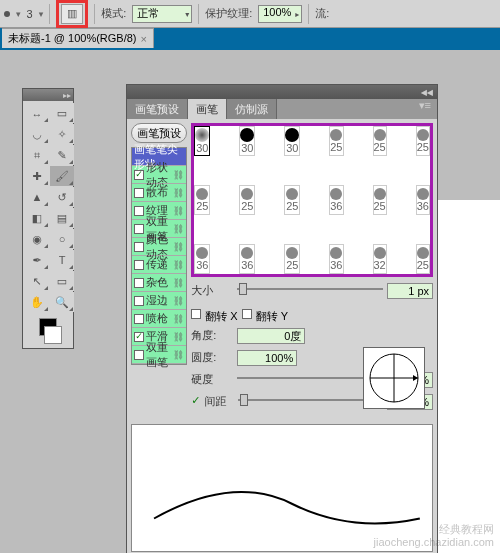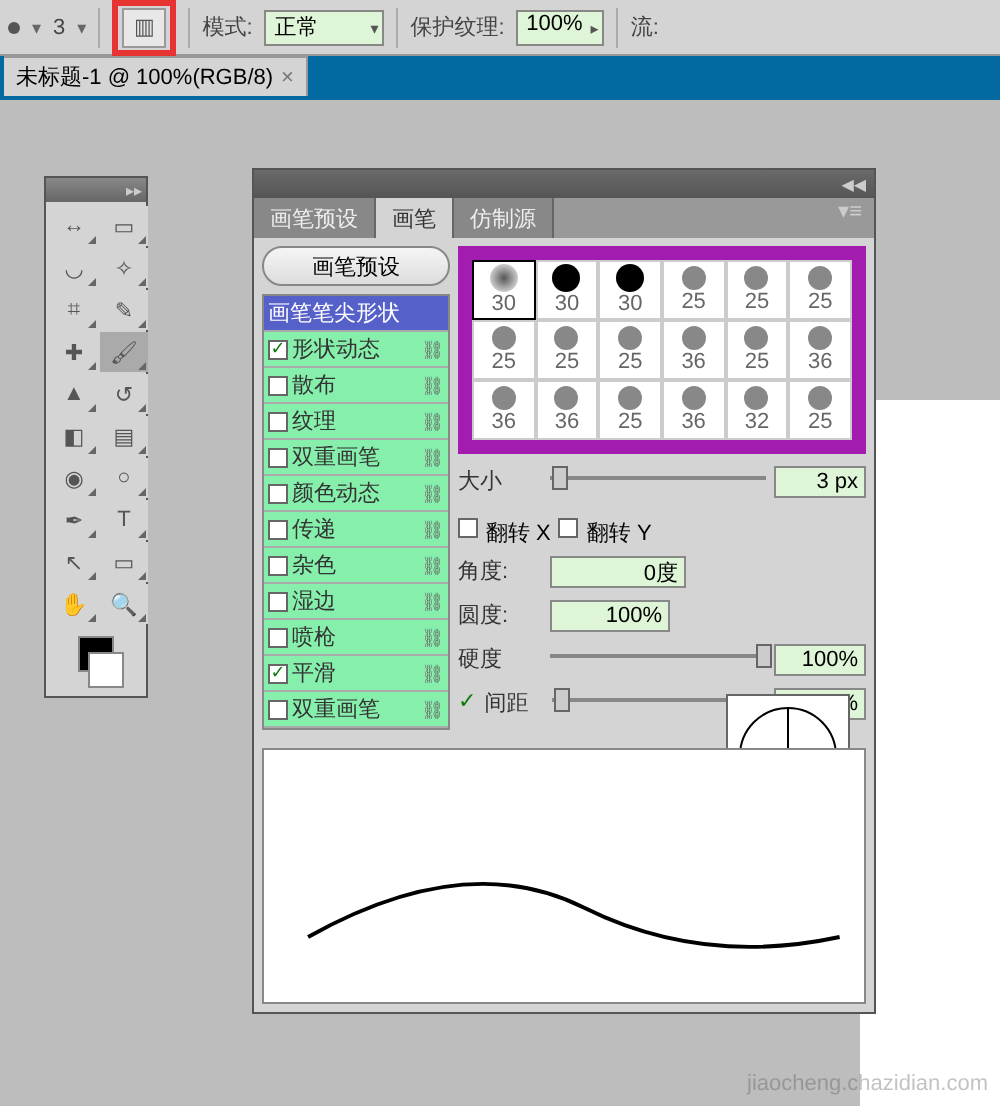--- a/index.html
+++ b/index.html
@@ -48,21 +48,21 @@
 .option-list { border: 1px solid #888; background: #86efac; }
 .option-list .opt { display: flex; align-items: center; height: 18px; padding: 0 2px; gap: 2px; border-bottom: 1px solid #aaa; }
 .option-list .opt .cb { width: 10px; height: 10px; border: 1px solid #666; background: #fff; display: flex; align-items: center; justify-content: center; }
 .option-list .opt .check { color: #0a7a0a; font-size: 9px; line-height: 1; }
 .option-list .opt .label { flex: 1; color: #333; }
 .option-list .opt.hdr { background: #5560c8; color: #fff; justify-content: center; }
 .option-list .opt.hdr .label { color: #fff; }
 .option-list .opt .lock { color: #666; font-size: 9px; }
 
 .right-column { flex: 1; }
-.preset-grid { border: 7px solid #a21caf; background: #fff; display: grid; grid-template-columns: repeat(6, 1fr); }
+.preset-grid { border: 3px solid #a21caf; background: #fff; display: grid; grid-template-columns: repeat(6, 1fr); gap: 29px; }
 .preset-cell { border: 1px solid #ccc; height: 30px; display: flex; flex-direction: column; align-items: center; justify-content: center; font-size: 9px; color: #666; }
 .preset-cell .circle { width: 12px; height: 12px; border-radius: 50%; background: #888; }
 .preset-cell.selected { border: 1px solid #000; }
 .preset-cell .fuzzy { width: 14px; height: 14px; border-radius: 50%; background: radial-gradient(#555, transparent); }
 .preset-cell .hard { width: 14px; height: 14px; border-radius: 50%; background: #000; }
 
 .settings { padding-top: 6px; }
 .setting-row { display: flex; align-items: flex-start; height: 22px; gap: 4px; }
 .setting-row .lbl { width: 42px; color: #333; }
 .setting-row .val { width: 46px; height: 16px; border: 1px solid #888; background: #dff5d8; display: flex; align-items: center; justify-content: flex-end; padding-right: 3px; }
@@ -307,21 +307,21 @@
             </div>
         </div>
 
         <div class="settings">
           <div class="setting-row">
             <span class="lbl">大小</span>
             <div class="slider">
                 <div class="track"></div>
                 <div class="thumb" style="left:1%"></div>
               </div>
-            <div class="val">3 px</div>
+            <div class="val">1 px</div>
           </div>
           <div class="flip-row">
             <span class="cb"></span>
               <span>翻转 X</span>
             <span class="cb"></span>
               <span>翻转 Y</span>
           </div>
           <div class="setting-row">
             <span class="lbl">角度:</span>
             <div class="val" style="width:68px">0度</div>
@@ -361,15 +361,16 @@
     </div>
 
     <div class="preview-area">
       <svg viewBox="0 0 300 128">
           <path d="M 20 95 Q 100 50 160 80 T 290 95" stroke="#000" stroke-width="2" fill="none"></path>
         </svg>
     </div>
   </div>
 
   <div class="watermark">
+    <div>经典教程网</div>
     <div>jiaocheng.chazidian.com</div>
   </div>
 </div>
 
 </body></html>

